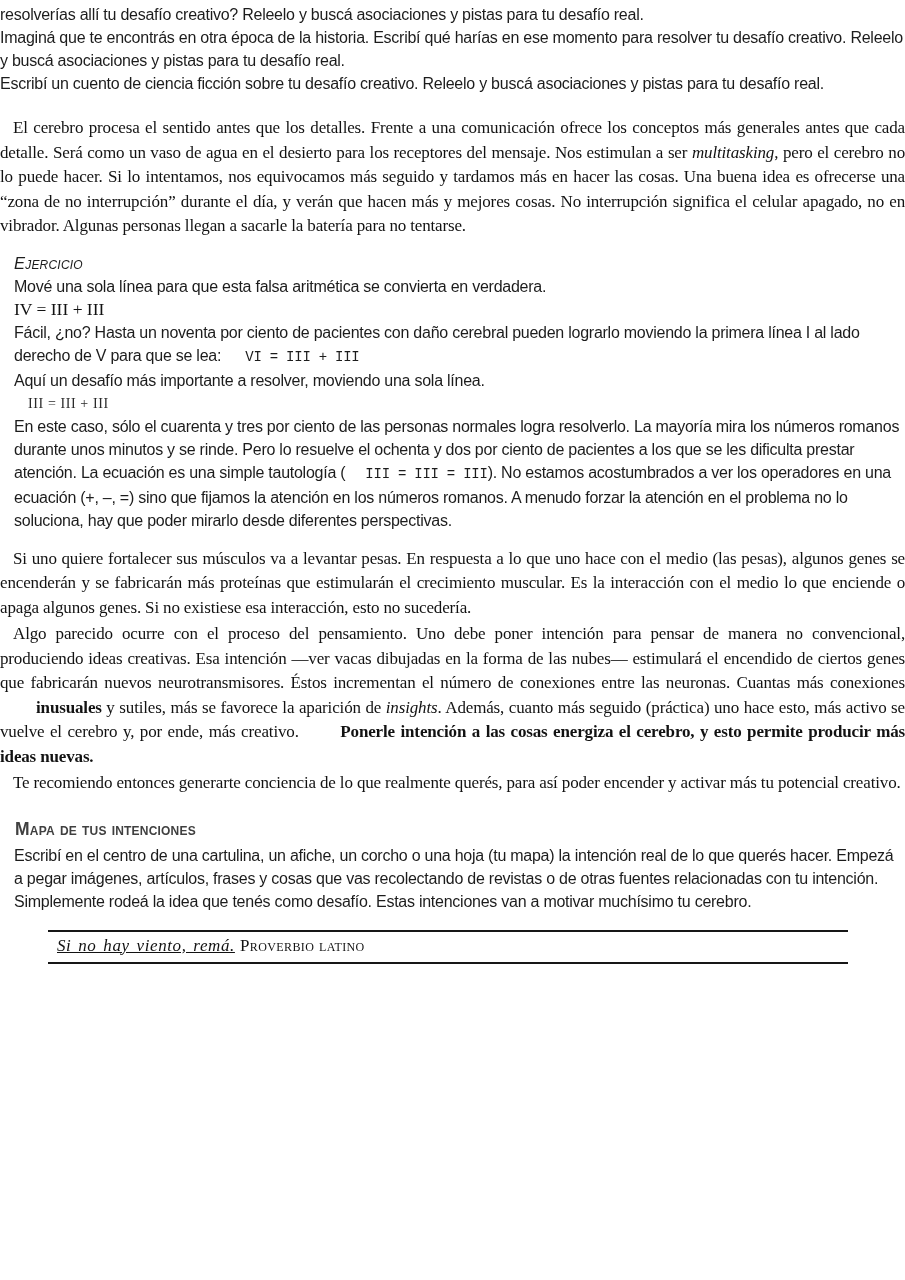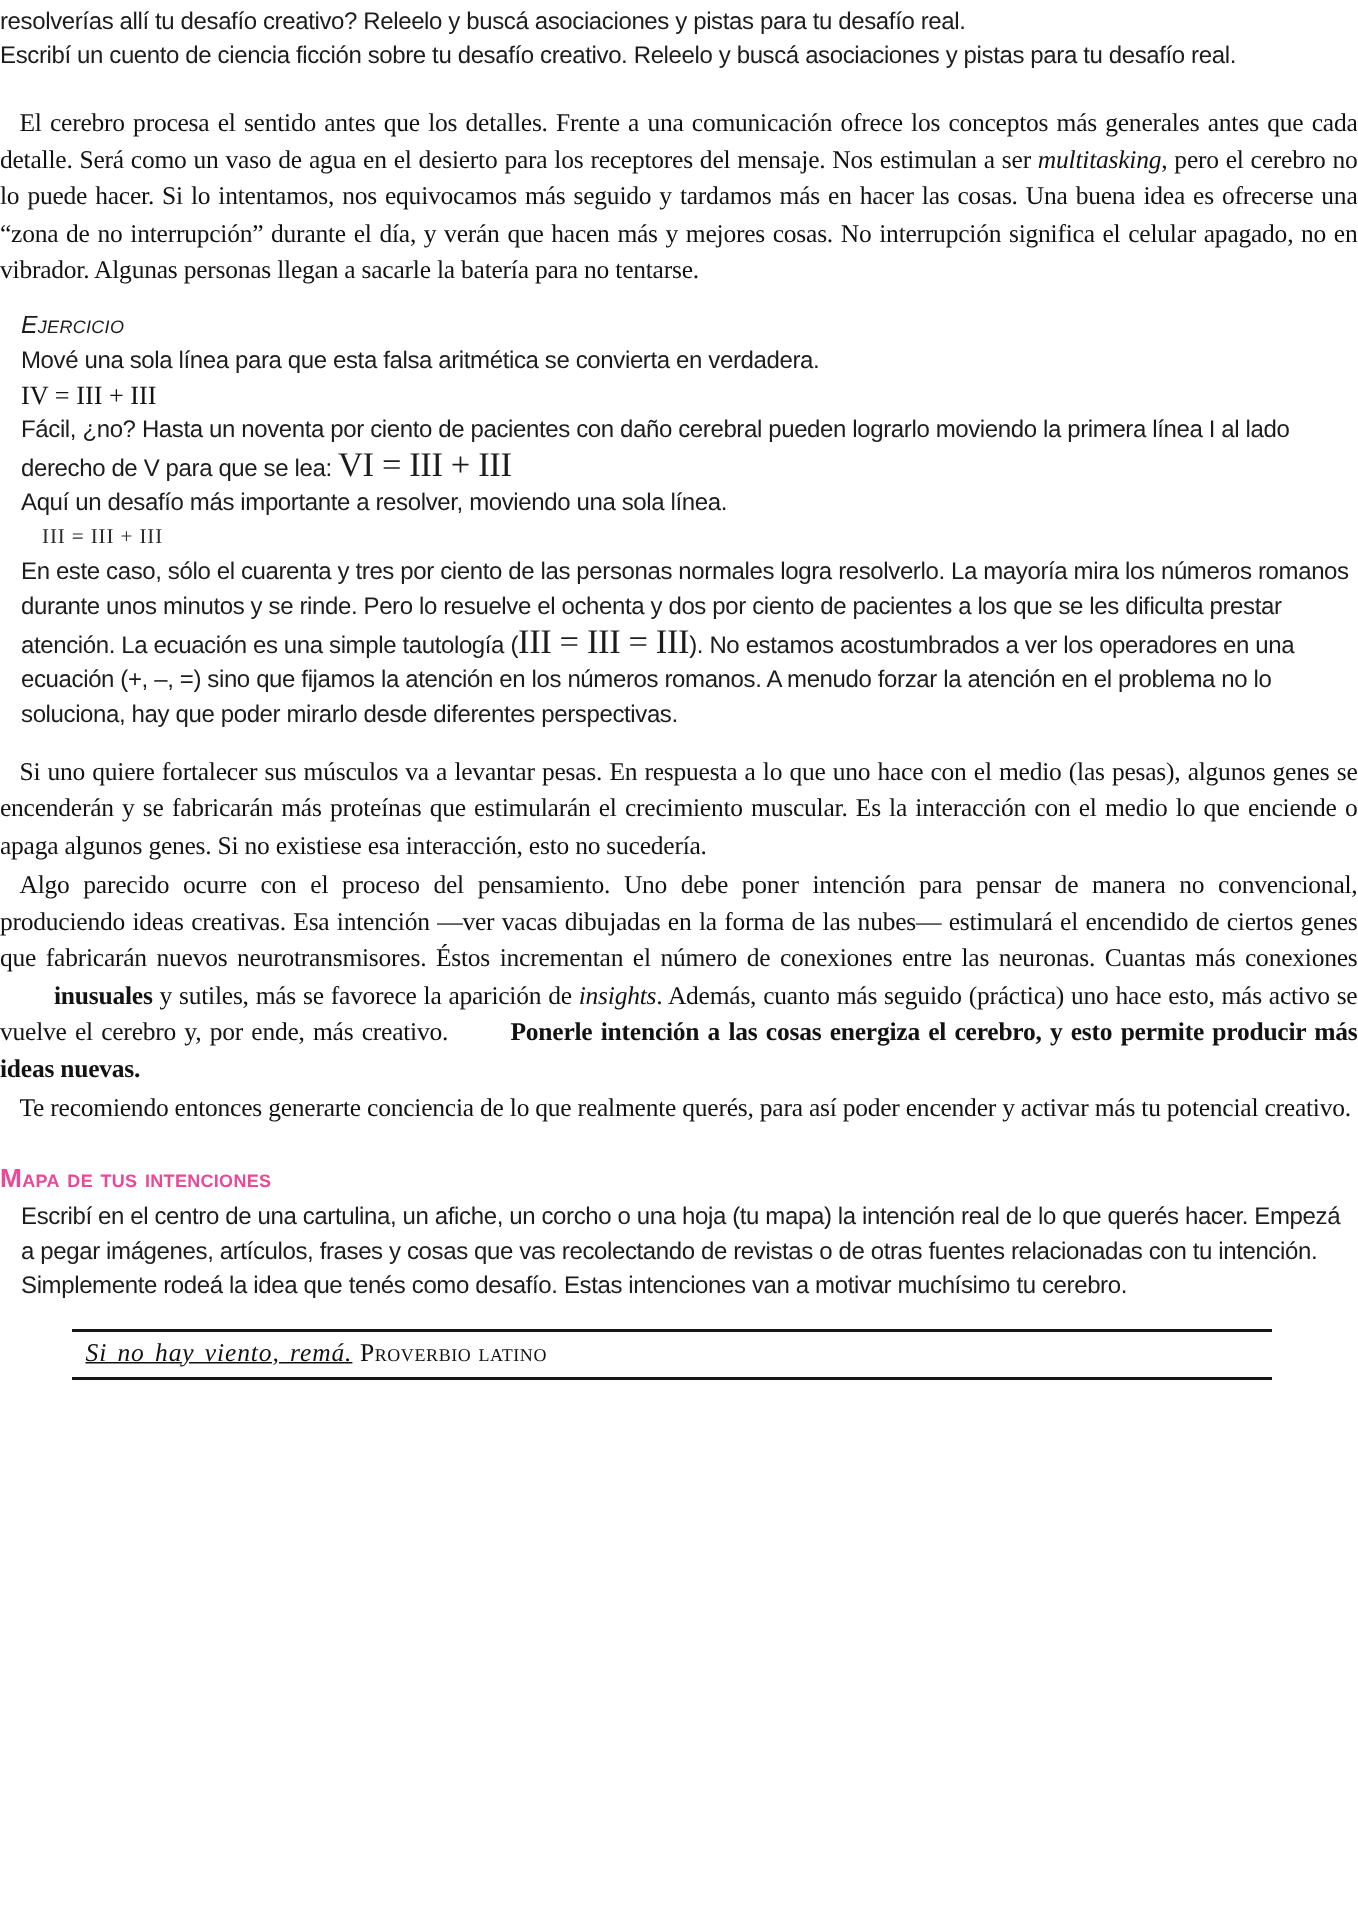--- a/index.html
+++ b/index.html
@@ -52,21 +52,22 @@
     margin-left: 14px;
     color: #1c1c1c;
   }
   .heading-mapa {
     font-family: "Liberation Sans", sans-serif;
     font-weight: bold;
     font-variant: small-caps;
     font-size: 17.5px;
     line-height: 23px;
     letter-spacing: 0.2px;
-    color: #ec4899;
+    margin-left: 15px;
+    color: #404040;
   }
   .equation-primary {
     font-family: "Liberation Serif", serif;
     font-size: 17.5px;
     line-height: 23px;
     margin-left: 14px;
     color: #121212;
   }
   .equation-secondary {
     font-family: "Liberation Serif", serif;
@@ -97,36 +98,37 @@
   .quote-attr {
     font-variant: small-caps;
     letter-spacing: 0.4px;
     margin-left: 5px;
     text-align: center;
   }
   
   .seg        { }
   .seg-italic { font-style: italic; }
   .seg-bold   { font-weight: bold; padding-left: 36px; }
-  .seg-roman  { font-family: Liberation Serif, serif; font-size: 23px; }
+  .seg-roman  { font-family: Liberation Mono, monospace; font-size: 14px; margin-left: 20px; }
   
   [data-name="brain-paragraph"]      { margin-top: 21px; }
   [data-name="ejercicio-heading"]    { margin-top: 13px; }
   [data-name="weights-paragraph"]    { margin-top: 15px; }
   [data-name="intention-paragraph"]  { margin-top: 2px; }
   [data-name="recommend-paragraph"]  { margin-top: 2px; }
   [data-name="mapa-heading"]         { margin-top: 22px; }
   [data-name="mapa-paragraph"]       { margin-top: 3px; }
   [data-name="proverb-quote"]        { margin-top: 17px; }
 </style>
 </head>
 <body>
 
 <div class="page" data-name="document-page" style="background: rgb(255, 255, 255); color: rgb(22, 22, 22);">
     <div class="sans-intro" data-name="intro-line-1"><span class="seg" data-name="text-segment">resolverías allí tu desafío creativo? Releelo y buscá asociaciones y pistas para tu desafío real.</span></div>
+    <div class="sans-intro" data-name="intro-line-2"><span class="seg" data-name="text-segment">Imaginá que te encontrás en otra época de la historia. Escribí qué harías en ese momento para resolver tu desafío creativo. Releelo y buscá asociaciones y pistas para tu desafío real.</span></div>
     <div class="sans-intro" data-name="intro-line-3"><span class="seg" data-name="text-segment">Escribí un cuento de ciencia ficción sobre tu desafío creativo. Releelo y buscá asociaciones y pistas para tu desafío real.</span></div>
     <div class="serif-body" data-name="brain-paragraph"><span class="seg" data-name="text-segment">El cerebro procesa el sentido antes que los detalles. Frente a una comunicación ofrece los conceptos más generales antes que cada detalle. Será como un vaso de agua en el desierto para los receptores del mensaje. Nos estimulan a ser </span><span class="seg-italic" data-name="italic-text-segment">multitasking</span><span class="seg" data-name="text-segment">, pero el cerebro no lo puede hacer. Si lo intentamos, nos equivocamos más seguido y tardamos más en hacer las cosas. Una buena idea es ofrecerse una “zona de no interrupción” durante el día, y verán que hacen más y mejores cosas. No interrupción significa el celular apagado, no en vibrador. Algunas personas llegan a sacarle la batería para no tentarse.</span></div>
     <div class="heading-ejercicio" data-name="ejercicio-heading"><span class="seg" data-name="text-segment">Ejercicio</span></div>
     <div class="sans-body" data-name="move-line-instruction"><span class="seg" data-name="text-segment">Mové una sola línea para que esta falsa aritmética se convierta en verdadera.</span></div>
     <div class="equation-primary" data-name="equation-iv"><span class="seg" data-name="text-segment">IV = III + III</span></div>
     <div class="sans-body" data-name="facil-paragraph"><span class="seg" data-name="text-segment">Fácil, ¿no? Hasta un noventa por ciento de pacientes con daño cerebral pueden lograrlo moviendo la primera línea I al lado derecho de V para que se lea: </span><span class="seg-roman" data-name="roman-text-segment">VI = III + III</span></div>
     <div class="sans-body" data-name="aqui-line"><span class="seg" data-name="text-segment">Aquí un desafío más importante a resolver, moviendo una sola línea.</span></div>
     <div class="equation-secondary" data-name="equation-iii"><span class="seg" data-name="text-segment">III = III + III</span></div>
     <div class="sans-body" data-name="este-caso-paragraph"><span class="seg" data-name="text-segment">En este caso, sólo el cuarenta y tres por ciento de las personas normales logra resolverlo. La mayoría mira los números romanos durante unos minutos y se rinde. Pero lo resuelve el ochenta y dos por ciento de pacientes a los que se les dificulta prestar atención. La ecuación es una simple tautología (</span><span class="seg-roman" data-name="roman-text-segment">III = III = III</span><span class="seg" data-name="text-segment">). No estamos acostumbrados a ver los operadores en una ecuación (+, –, =) sino que fijamos la atención en los números romanos. A menudo forzar la atención en el problema no lo soluciona, hay que poder mirarlo desde diferentes perspectivas.</span></div>
     <div class="serif-body" data-name="weights-paragraph"><span class="seg" data-name="text-segment">Si uno quiere fortalecer sus músculos va a levantar pesas. En respuesta a lo que uno hace con el medio (las pesas), algunos genes se encenderán y se fabricarán más proteínas que estimularán el crecimiento muscular. Es la interacción con el medio lo que enciende o apaga algunos genes. Si no existiese esa interacción, esto no sucedería.</span></div>

